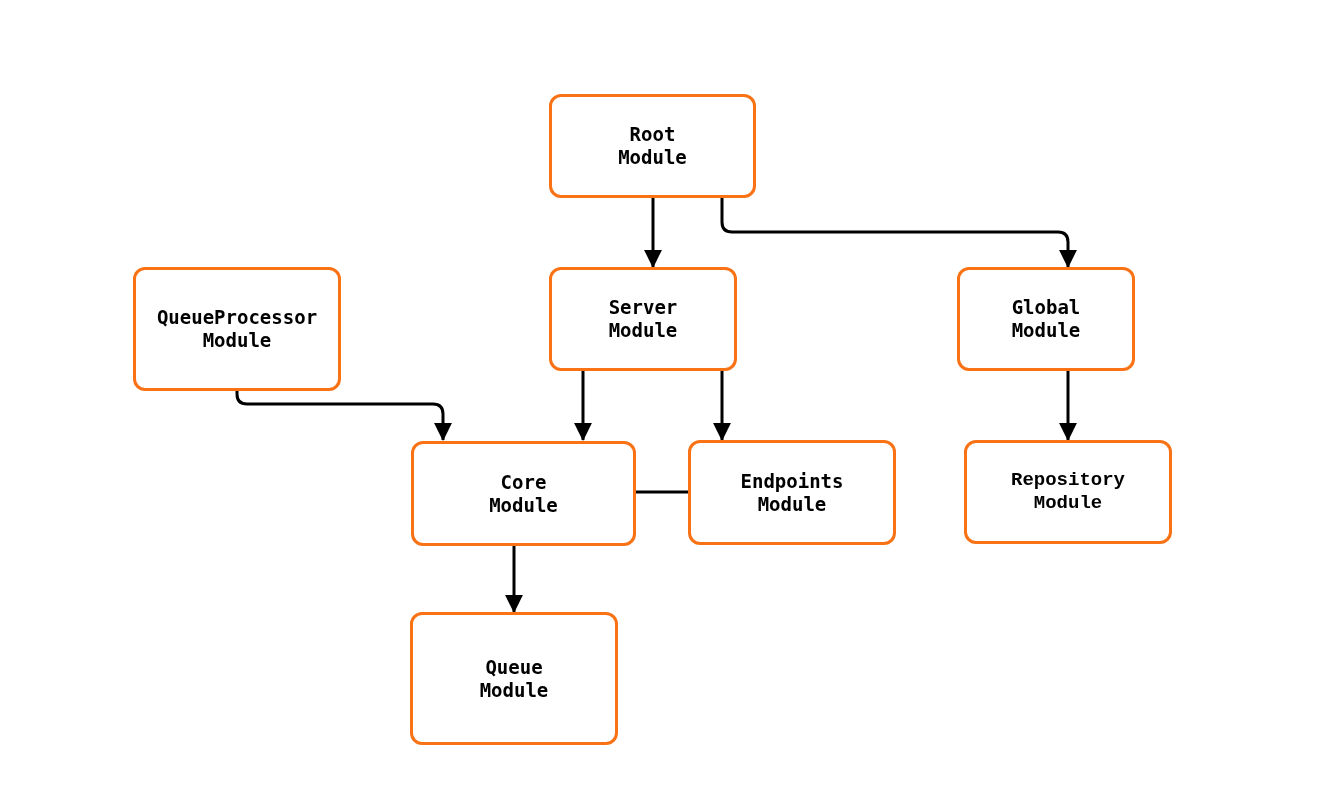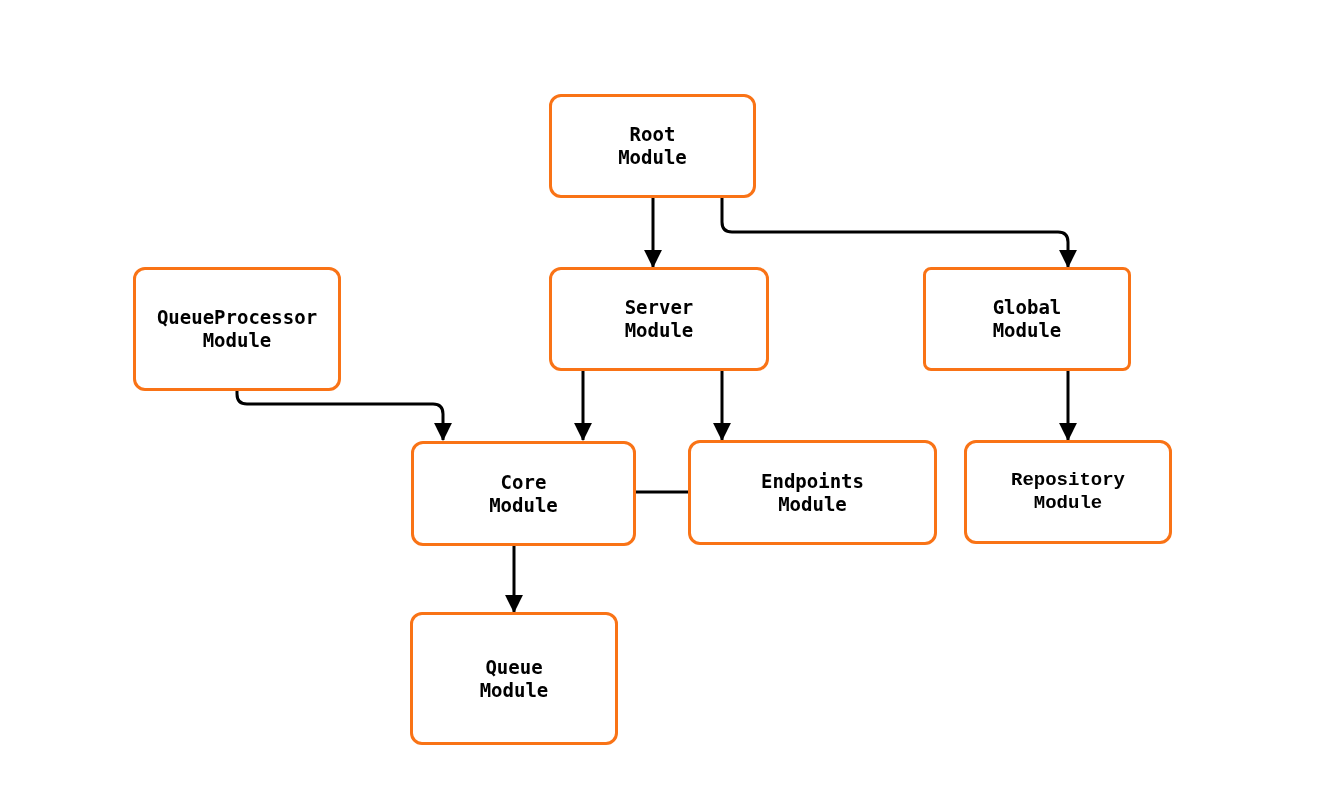--- a/index.html
+++ b/index.html
@@ -38,24 +38,24 @@
     justify-content: center;
     text-align: center;
     white-space: pre-line;
     font-weight: bold;
     font-size: 19px;
     line-height: 23px;
     color: #000000;
   }
   .node-root         { left: 549px; top:  94px; width: 207px; height: 104px; }
   .node-queueproc    { left: 133px; top: 267px; width: 208px; height: 124px; }
-  .node-server       { left: 549px; top: 267px; width: 220px; height: 104px; }
-  .node-global       { left: 923px; top: 267px; width: 208px; height: 104px; border-radius: 8px; }
+  .node-server       { left: 549px; top: 267px; width: 188px; height: 104px; }
+  .node-global       { left: 957px; top: 267px; width: 178px; height: 104px; }
   .node-core         { left: 411px; top: 441px; width: 225px; height: 105px; }
-  .node-endpoints    { left: 688px; top: 440px; width: 249px; height: 105px; }
+  .node-endpoints    { left: 688px; top: 440px; width: 208px; height: 105px; }
   .node-repository   { left: 964px; top: 440px; width: 208px; height: 104px; font-family: Liberation Mono, monospace; }
   .node-queue        { left: 410px; top: 612px; width: 208px; height: 133px; }
 </style>
 </head>
 <body>
 
 <div class="canvas">
 
   <svg class="edges-layer" width="1337" height="809" viewBox="0 0 1337 809" xmlns="http://www.w3.org/2000/svg">
     <defs>

